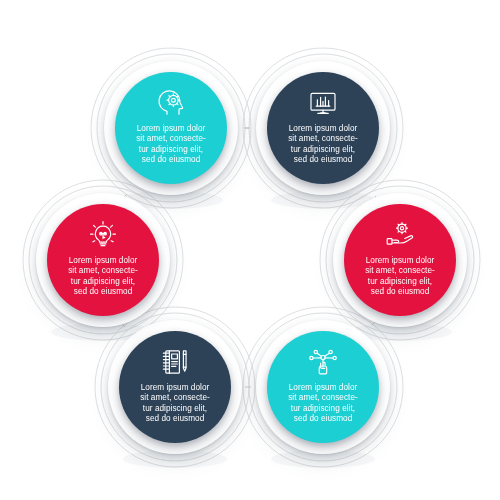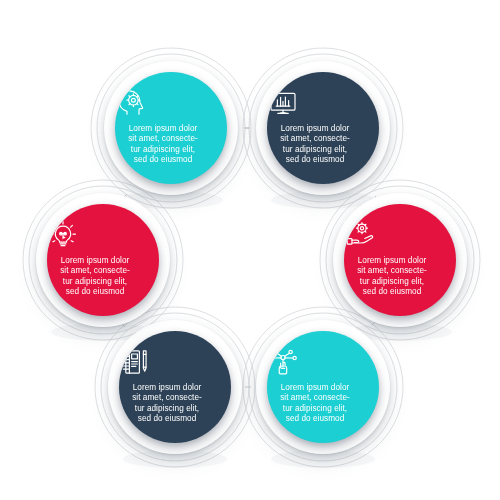--- a/index.html
+++ b/index.html
@@ -50,21 +50,21 @@
   }
   .node-disc {
     position: absolute;
     left: 11px;
     top: 11px;
     width: 112px;
     height: 112px;
     border-radius: 50%;
     display: flex;
     flex-direction: column;
-    align-items: flex-start;
+    align-items: center;
     justify-content: flex-start;
     box-shadow:
       0 3px 6px rgba(60,70,90,0.30),
       0 7px 14px rgba(60,70,90,0.18);
     overflow: hidden;
   }
   .node-icon {
     margin-top: 15px;
     width: 32px;
     height: 32px;

